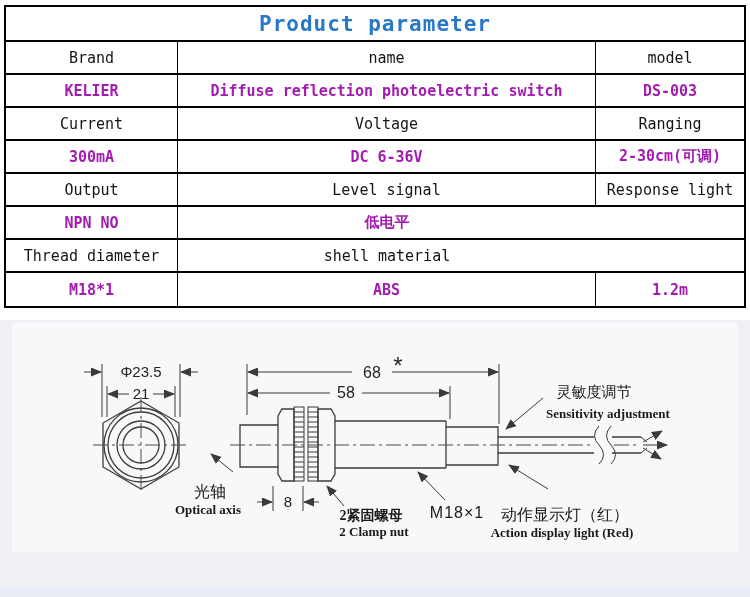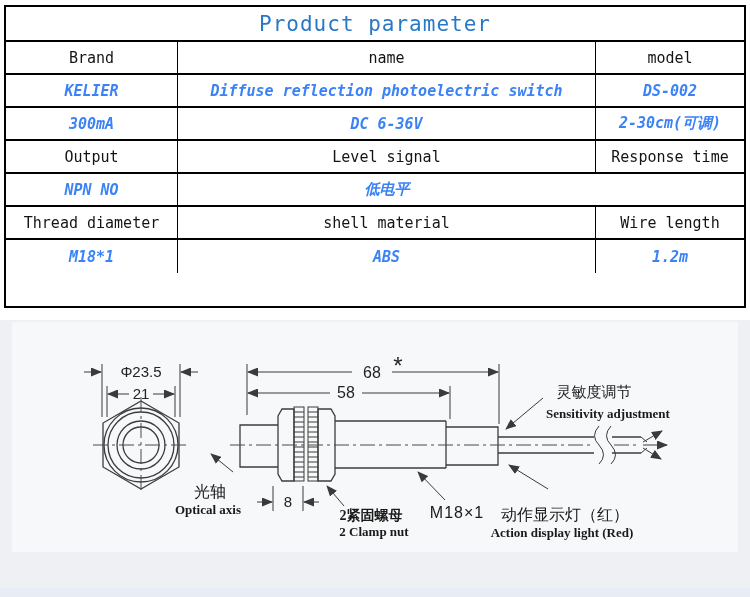--- a/index.html
+++ b/index.html
@@ -9,35 +9,35 @@
     font-family:"DejaVu Sans Mono", monospace;
   }
   
   .param-table {
     position:absolute; left:4px; top:5px; width:742px; height:303px;
     box-sizing:border-box; border:2px solid #000; background:#fff;
   }
   .title-row {
     height:33px; border-bottom:2px solid #000;
     display:flex; align-items:center; justify-content:center;
-    color:#2878c8; font-weight:normal; font-size:21px; letter-spacing:1px;
+    color:#2878c8; font-weight:bold; font-size:21px; letter-spacing:1px;
   }
   .rows { display:grid; grid-template-rows:repeat(8,1fr); height:264px; }
   .trow {
     display:grid; grid-template-columns:172px 1fr 148px;
     border-bottom:2px solid #000; box-sizing:border-box;
   }
   .trow:last-child { border-bottom:none; }
   .tcell {
     display:flex; align-items:center; justify-content:center;
     border-right:1px solid #000; font-size:15px; color:#141414;
     white-space:nowrap; overflow:hidden;
   }
   .tcell:last-child { border-right:none; }
-  .trow.v .tcell { color:#3b82f6; font-weight:bold;font-style:italic; }
+  .trow.v .tcell { color:#a21caf; font-weight:bold; }
   
   .diagram { position:absolute; left:0; top:320px; width:750px; height:277px; }
   .ln  { stroke:#3c3c3c; stroke-width:1.3; fill:none; }
   .dl  { stroke:#3a3a3a; stroke-width:1;   fill:none; }
   .cl  { stroke:#4a4a4a; stroke-width:1; fill:none; stroke-dasharray:15 4 3 4; }
   .dim    { font-family:"Liberation Sans", sans-serif; font-size:15px; fill:#242424; }
   .dimbig { font-family:"Liberation Sans", sans-serif; font-size:16px; fill:#242424; }
   .star   { font-family:"Liberation Sans", sans-serif; font-size:24px; fill:#242424; }
   .thread { font-family:"Liberation Sans", sans-serif; font-size:16px; font-weight:500; letter-spacing:1px; fill:#1a1a1a; }
   .zh  { font-family:"Liberation Serif","DejaVu Sans",serif; font-size:16px; fill:#1a1a1a; }
@@ -51,40 +51,44 @@
   <div class="title-row">Product parameter</div>
   <div class="rows">
     <div class="trow">
       <div class="tcell">Brand</div>
       <div class="tcell">name</div>
       <div class="tcell">model</div>
     </div>
     <div class="trow v">
       <div class="tcell">KELIER</div>
       <div class="tcell">Diffuse reflection photoelectric switch</div>
-      <div class="tcell">DS-002</div>
+      <div class="tcell">DS-003</div>
+    </div>
+    <div class="trow">
+      <div class="tcell">Current</div>
+      <div class="tcell">Voltage</div>
+      <div class="tcell">Ranging</div>
     </div>
     <div class="trow v">
       <div class="tcell">300mA</div>
       <div class="tcell">DC 6-36V</div>
       <div class="tcell">2-30cm(可调)</div>
     </div>
     <div class="trow">
       <div class="tcell">Output</div>
       <div class="tcell">Level signal</div>
-      <div class="tcell">Response time</div>
+      <div class="tcell">Response light</div>
     </div>
     <div class="trow v">
       <div class="tcell">NPN NO</div>
       <div class="tcell">低电平</div>
     </div>
     <div class="trow">
       <div class="tcell">Thread diameter</div>
       <div class="tcell">shell material</div>
-      <div class="tcell">Wire length</div>
     </div>
     <div class="trow v">
       <div class="tcell">M18*1</div>
       <div class="tcell">ABS</div>
       <div class="tcell">1.2m</div>
     </div>
   </div>
 </div>
 
 <div class="diagram">

